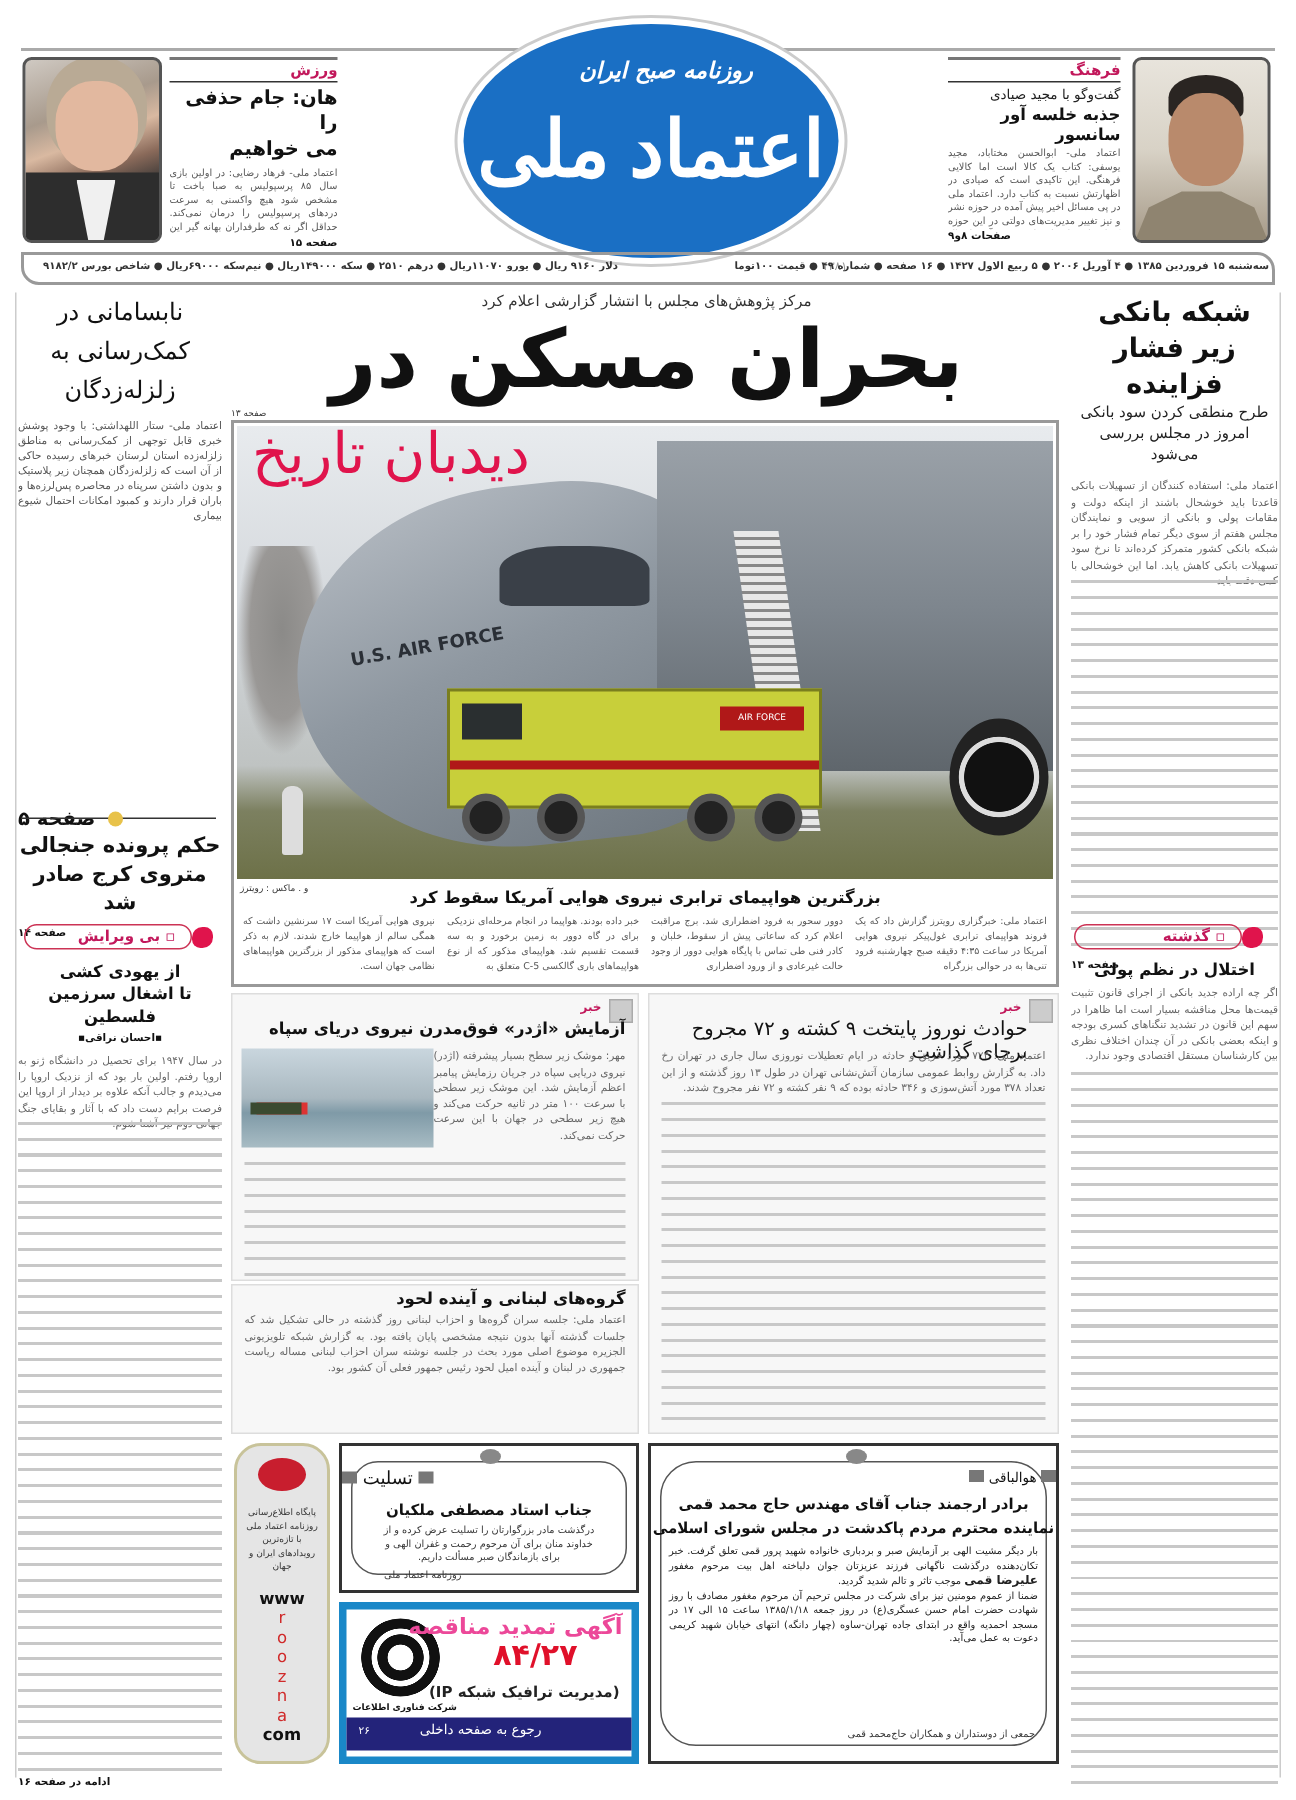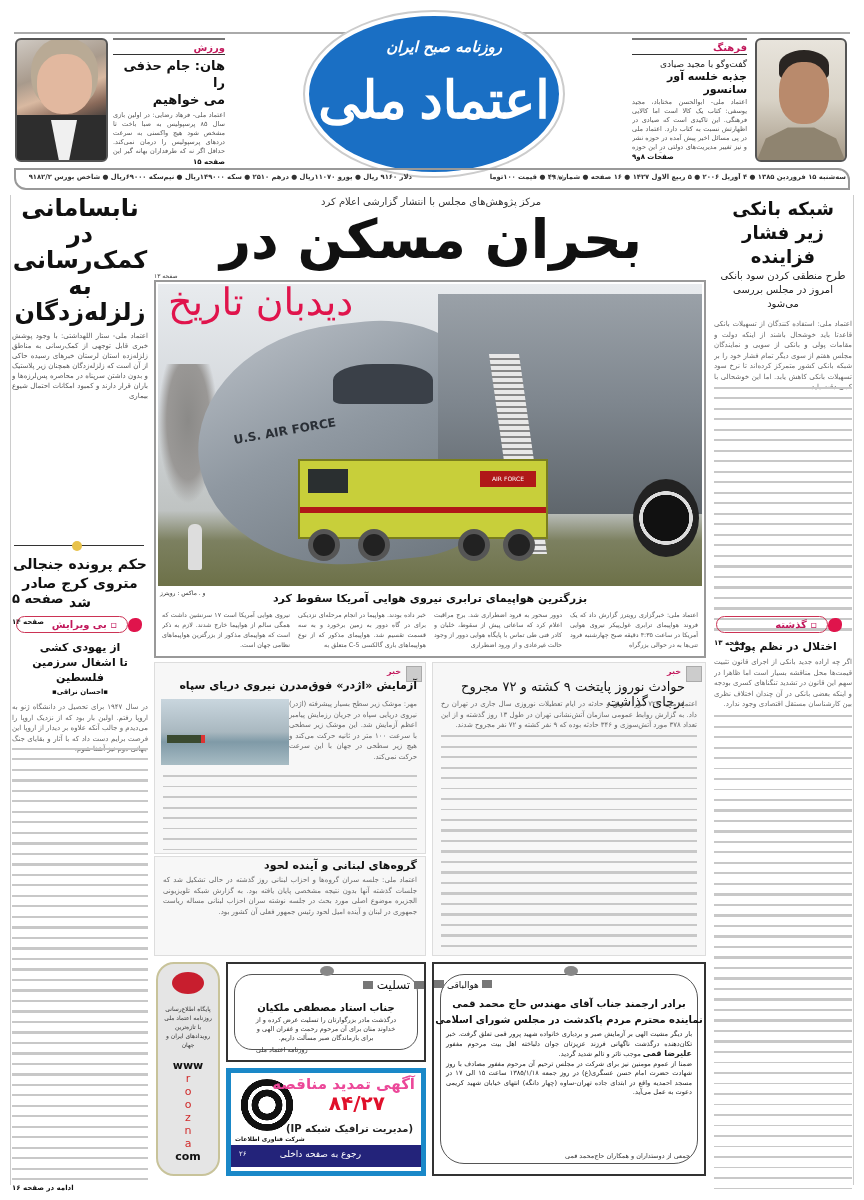--- a/index.html
+++ b/index.html
@@ -58,21 +58,21 @@
   <div style="position:absolute;left:22px;top:22px;width:50px;height:62px;border-radius:45%;background:#b98a6c"></div>
   <div style="position:absolute;left:0;bottom:0;width:100%;height:36px;background:#8f8470;clip-path:polygon(10% 40%,35% 10%,65% 10%,90% 40%,100% 100%,0 100%)"></div>
 </div>
 
 <div class="abs" style="left:14px;top:168px;width:836px;height:22px;border:2px solid #999;border-radius:0 12px 0 12px"></div>
 <div class="abs" style="left:490px;top:173px;width:356px;font-size:6.8px;font-weight:bold;color:#333;white-space:nowrap;overflow:hidden;text-align:right">سه‌شنبه ۱۵ فروردین ۱۳۸۵ ● ۴ آوریل ۲۰۰۶ ● ۵ ربیع الاول ۱۴۲۷ ● ۱۶ صفحه ● شماره ۴۹ ● قیمت ۱۰۰تومان</div>
 <div class="abs" style="left:22px;top:173px;width:390px;font-size:6.8px;font-weight:bold;color:#333;white-space:nowrap;overflow:hidden;text-align:right">دلار ۹۱۶۰ ریال ● یورو ۱۱۰۷۰ریال ● درهم ۲۵۱۰ ● سکه ۱۴۹۰۰۰ریال ● نیم‌سکه ۶۹۰۰۰ریال ● شاخص بورس ۹۱۸۲/۲</div>
 
 <div class="abs" style="left:10px;top:195px;width:140px;height:990px;border-left:1px solid #ccc"></div>
 <div class="abs" style="left:12px;top:195px;width:136px;text-align:center">
-  <div style="font-size:24px;font-weight:bold;line-height:26px">
+  <div style="font-size:16px;font-weight:normal;line-height:26px">
     <div>نابسامانی در</div>
     <div>کمک‌رسانی به</div>
     <div>زلزله‌زدگان</div>
   </div>
   <div class="bodytext" style="margin-top:6px;height:244px;overflow:hidden;text-align:justify">اعتماد ملی- ستار اللهداشتی: با وجود پوشش خبری قابل توجهی از کمک‌رسانی به مناطق زلزله‌زده استان لرستان خبرهای رسیده حاکی از آن است که زلزله‌زدگان همچنان زیر پلاستیک و بدون داشتن سرپناه در محاصره پس‌لرزه‌ها و باران قرار دارند و کمبود امکانات احتمال شیوع بیماری</div>
   <div style="font-size:13px;font-weight:bold;text-align:left;margin-top:16px">صفحه ۵</div>
 </div>
 <div class="abs" style="left:14px;top:545px;width:130px;border-top:1px solid #333">
   <div style="position:absolute;left:58px;top:-5px;width:10px;height:10px;border-radius:50%;background:#e8c24a"></div>
 </div>
@@ -197,21 +197,21 @@
     <div>z</div>
     <div>n</div>
     <div>a</div>
   </div>
   <div style="font-size:11px;font-weight:bold;direction:ltr">com</div>
 </div>
 
 <div class="abs condol" style="left:226px;top:962px;width:200px;height:100px">
   <div class="inner-round" style="position:absolute;left:6px;right:6px;top:10px;bottom:10px"></div>
   <div style="position:absolute;left:92px;top:2px;width:14px;height:10px;border-radius:50%;background:#888"></div>
-  <div style="position:absolute;left:0;right:0;top:14px;text-align:right;font-size:12px">
+  <div style="position:absolute;left:0;right:0;top:14px;text-align:left;font-size:12px">
     <span style="display:inline-block;width:10px;height:8px;background:#777"></span>
     <span>تسلیت</span>
     <span style="display:inline-block;width:10px;height:8px;background:#777"></span>
   </div>
   <div style="position:absolute;left:0;right:0;top:38px;text-align:center;font-size:10px;font-weight:bold">جناب استاد مصطفی ملکیان</div>
   <div style="position:absolute;left:24px;right:24px;top:52px;text-align:center;font-size:6.5px;line-height:9px;color:#333">درگذشت مادر بزرگوارتان را تسلیت عرض کرده و از خداوند منان برای آن مرحوم رحمت و غفران الهی و برای بازماندگان صبر مسألت داریم.</div>
   <div style="position:absolute;left:28px;top:82px;font-size:6.5px;color:#333">روزنامه اعتماد ملی</div>
 </div>
 
 <div class="abs" style="left:226px;top:1068px;width:200px;height:108px;background:#fff;border:5px solid #1a88c8">
@@ -222,21 +222,21 @@
   <div style="position:absolute;left:4px;top:62px;font-size:6px;font-weight:bold">شرکت فناوری اطلاعات</div>
   <div style="position:absolute;left:0;right:0;bottom:4px;height:22px;background:#23237a;color:#fff">
     <span style="position:absolute;right:60px;top:4px;font-size:9px">رجوع به صفحه داخلی</span>
     <span style="position:absolute;left:8px;top:5px;font-size:7px">۲۶</span>
   </div>
 </div>
 
 <div class="abs condol" style="left:432px;top:962px;width:274px;height:214px">
   <div class="inner-round" style="position:absolute;left:6px;right:6px;top:10px;bottom:10px;border-radius:24px"></div>
   <div style="position:absolute;left:130px;top:2px;width:14px;height:10px;border-radius:50%;background:#888"></div>
-  <div style="position:absolute;left:0;right:0;top:16px;text-align:left;font-size:9px">
+  <div style="position:absolute;left:0;right:0;top:16px;text-align:right;font-size:9px">
     <span style="display:inline-block;width:10px;height:8px;background:#777"></span>
     <span>هوالباقی</span>
     <span style="display:inline-block;width:10px;height:8px;background:#777"></span>
   </div>
   <div style="position:absolute;left:0;right:0;top:34px;text-align:center;font-size:10px;font-weight:bold">برادر ارجمند جناب آقای مهندس حاج محمد قمی</div>
   <div style="position:absolute;left:0;right:0;top:50px;text-align:center;font-size:10px;font-weight:bold">نماینده محترم مردم پاکدشت در مجلس شورای اسلامی</div>
   <div style="position:absolute;left:12px;right:12px;top:66px;font-size:6.6px;line-height:9.5px;color:#222;text-align:justify">
     <span>بار دیگر مشیت الهی بر آزمایش صبر و بردباری خانواده شهید پرور قمی تعلق گرفت. خبر تکان‌دهنده درگذشت ناگهانی فرزند عزیزتان جوان دلباخته اهل بیت مرحوم مغفور</span>
     <b style="font-size:8px">علیرضا قمی</b>
     <span>موجب تاثر و تالم شدید گردید.</span>

